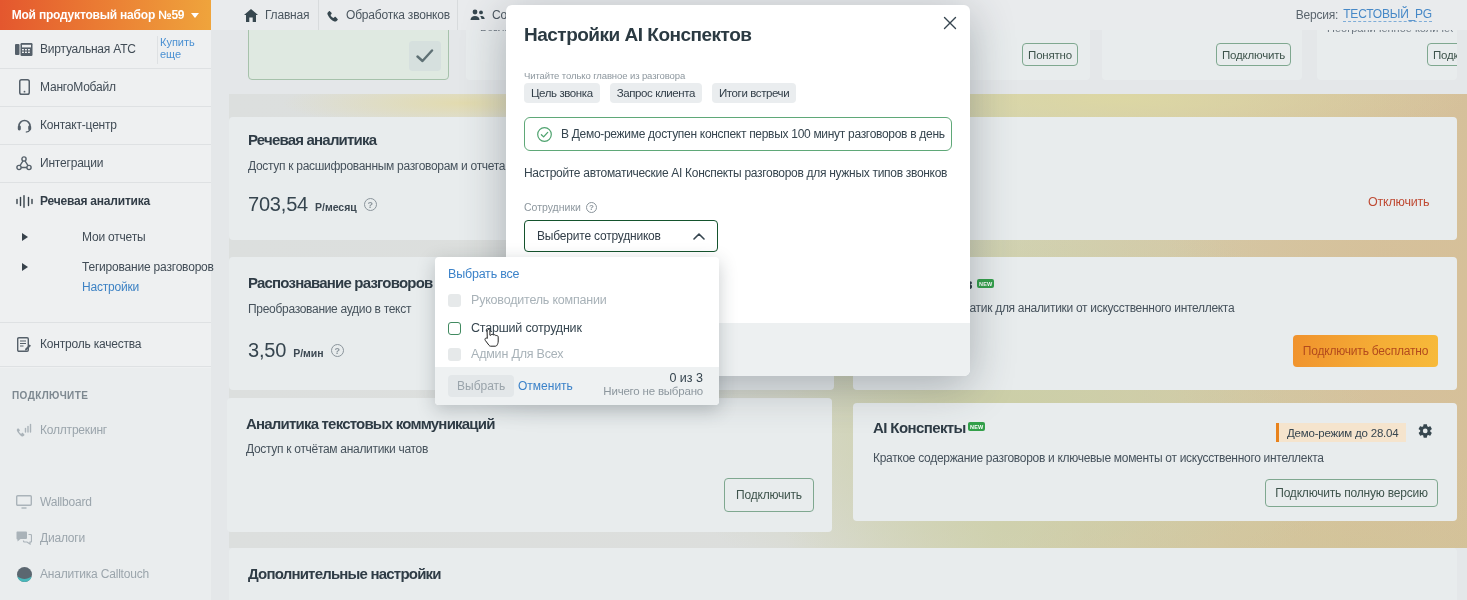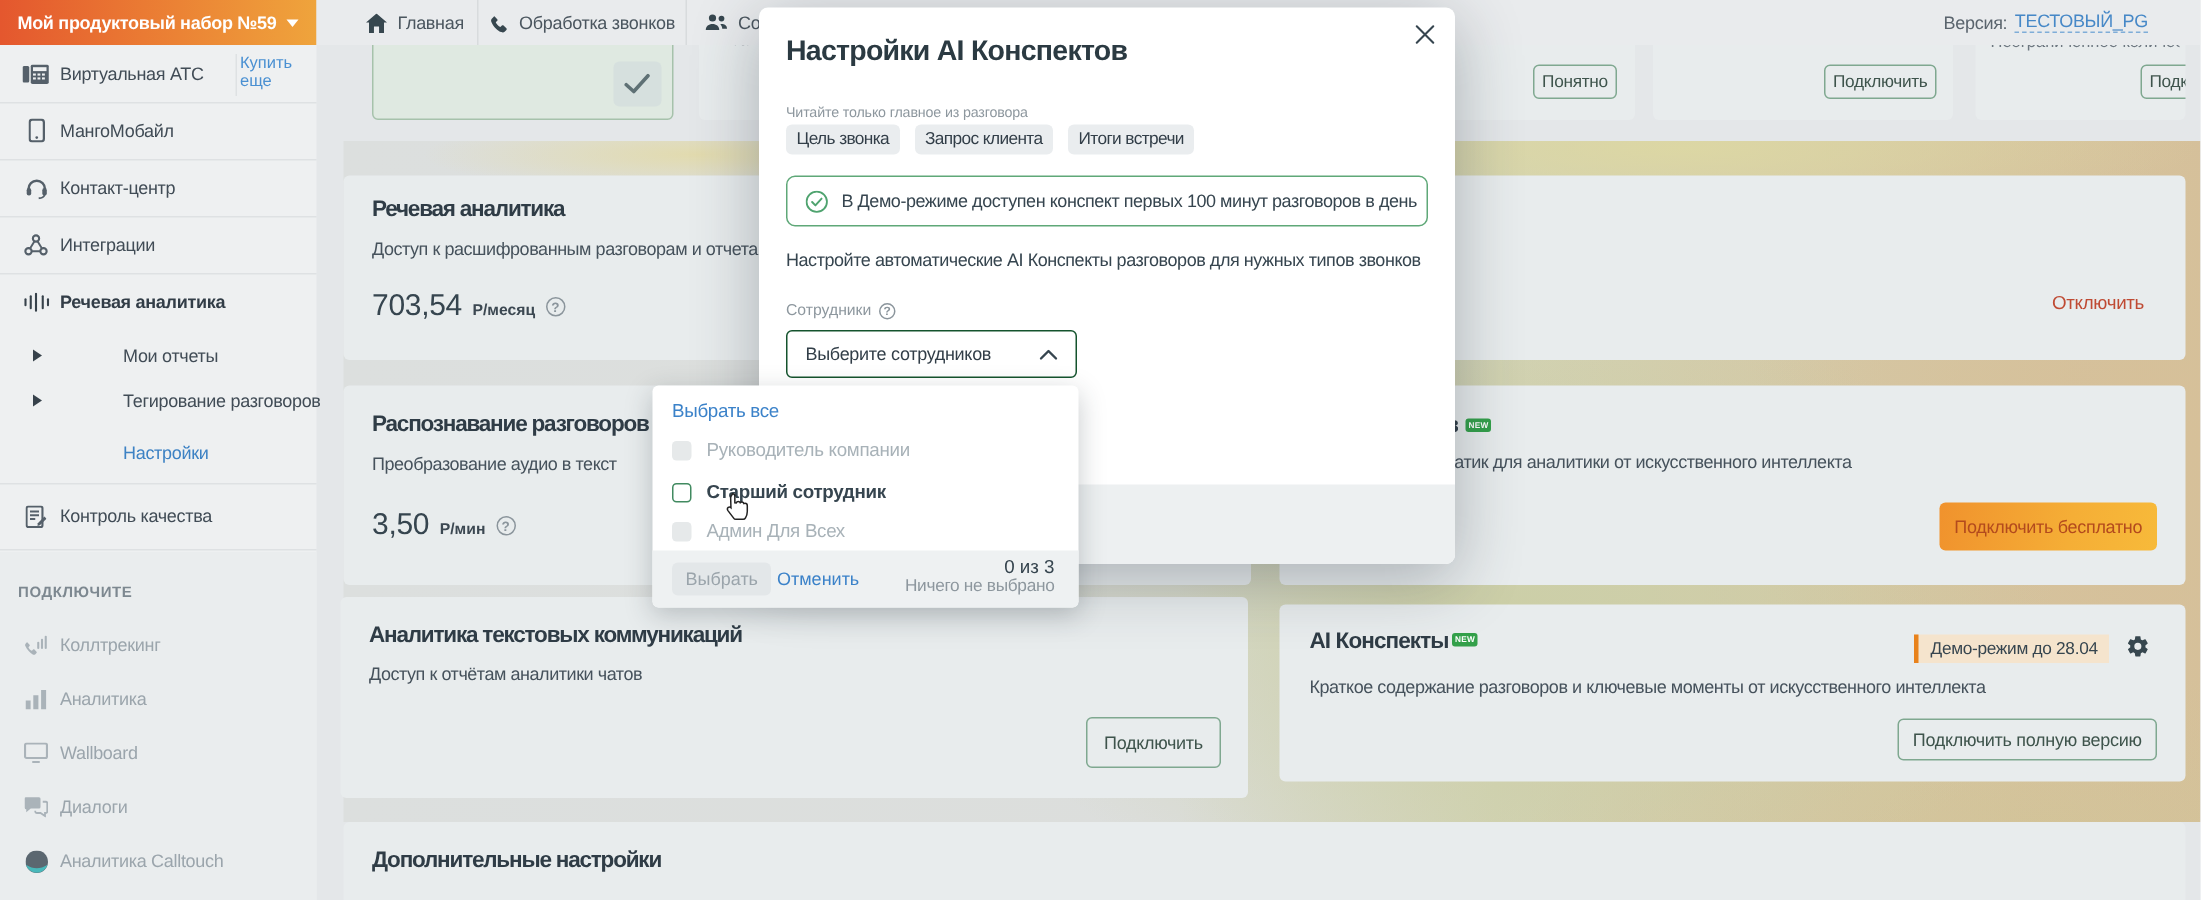--- a/index.html
+++ b/index.html
@@ -86,21 +86,21 @@
 
   
   .dropdown { position:absolute; left:435px; top:257px; width:284px; height:148px; background:#fff; border-radius:4px;
      box-shadow:0 5px 18px rgba(40,50,60,.25); z-index:11; }
   .dd-all { position:absolute; left:13px; top:10px; font-size:12.5px; letter-spacing:-0.2px; color:#3b82c9; font-weight:500; }
   .dd-row { position:absolute; left:13px; display:flex; align-items:center; gap:10px; }
   .cbx { width:13px; height:13px; border-radius:3px; background:#e6e9ea; flex:0 0 auto; }
   .cbx.on { background:#fff; border:1.5px solid #418a60; }
   .dd-row span.lbl { font-size:12.5px; letter-spacing:-0.2px; }
   .dd-row .dis { color:#a8b2b8; }
-  .dd-row .en { color:#36454f;font-weight:bold; }
+  .dd-row .en { color:#36454f; }
   .dd-footer { position:absolute; left:0; bottom:0; width:100%; height:38px; background:#eef1f2; border-radius:0 0 4px 4px; }
   .dd-btn { position:absolute; left:13px; top:8px; height:22px; padding:0 9px; background:#e3e7e9; border-radius:4px;
      color:#9aa4ab; font-size:12px; display:flex; align-items:center; }
   .dd-cancel { position:absolute; left:83px; top:12px; font-size:12px; color:#3b82c9; font-weight:500; }
   .dd-count { position:absolute; right:16px; top:4px; text-align:right; }
   .dd-count .c1 { font-size:12.5px; color:#36454f; font-weight:500; }
   .dd-count .c2 { font-size:11.5px; letter-spacing:-0.2px; color:#8d979e; }
 
   .cursor { position:absolute; left:483px; top:328px; z-index:12; }
 </style>
@@ -304,21 +304,21 @@
     <div class="sb-row" style="top:192px; height:30px;">
       <span class="sb-arrow"></span>
       <span class="sb-sub">Мои отчеты</span>
     </div>
 
     <div class="sb-row" style="top:222px; height:30px;">
       <span class="sb-arrow"></span>
       <span class="sb-sub">Тегирование разговоров</span>
     </div>
 
-    <div class="sb-row" style="top:256px; height:32px;">
+    <div class="sb-row" style="top:241px; height:32px;">
       <span class="sb-sub sb-link">Настройки</span>
     </div>
     <div class="sb-div" style="top:292px;"></div>
 
     <div class="sb-row" style="top:292px; height:44px;">
       <span class="sb-ic">
         <svg width="14" height="15" viewBox="0 0 14 15">
             <rect x="0.7" y="0.7" width="10.6" height="13.6" rx="1.2" fill="none" stroke="#55606a" stroke-width="1.4"></rect>
             <path d="M3 4 H9 M3 6.5 H9 M3 9 H6.5" stroke="#55606a" stroke-width="1.2"></path>
             <path d="M8.2 11.8 L12.6 7.4 L14 8.8 L9.6 13.2 L8 13.6 Z" fill="#55606a"></path>
@@ -338,30 +338,20 @@
             <g stroke="#aab3b9" stroke-width="1.4" stroke-linecap="round">
               <path d="M9.5 5.5 V9"></path>
               <path d="M12 3.5 V9"></path>
               <path d="M14.5 1.5 V9"></path>
             </g>
           </svg>
       </span>
       <span class="sb-label disabled">Коллтрекинг</span>
     </div>
 
-    <div class="sb-row" style="top:418px; height:36px;">
-      <span class="sb-ic">
-        <svg width="14" height="13" viewBox="0 0 14 13">
-            <rect x="0" y="7" width="3.4" height="6" fill="#aab3b9"></rect>
-            <rect x="5.2" y="3.5" width="3.4" height="9.5" fill="#aab3b9"></rect>
-            <rect x="10.4" y="0" width="3.4" height="13" fill="#aab3b9"></rect>
-          </svg>
-      </span>
-      <span class="sb-label disabled">Аналитика</span>
-    </div>
 
     <div class="sb-row" style="top:454px; height:36px;">
       <span class="sb-ic">
         <svg width="16" height="14" viewBox="0 0 16 14">
             <rect x="0.7" y="0.7" width="14.6" height="9.6" rx="1" fill="none" stroke="#aab3b9" stroke-width="1.4"></rect>
             <path d="M5.5 13 H10.5" stroke="#aab3b9" stroke-width="1.4"></path>
           </svg>
       </span>
       <span class="sb-label disabled">Wallboard</span>
     </div>

